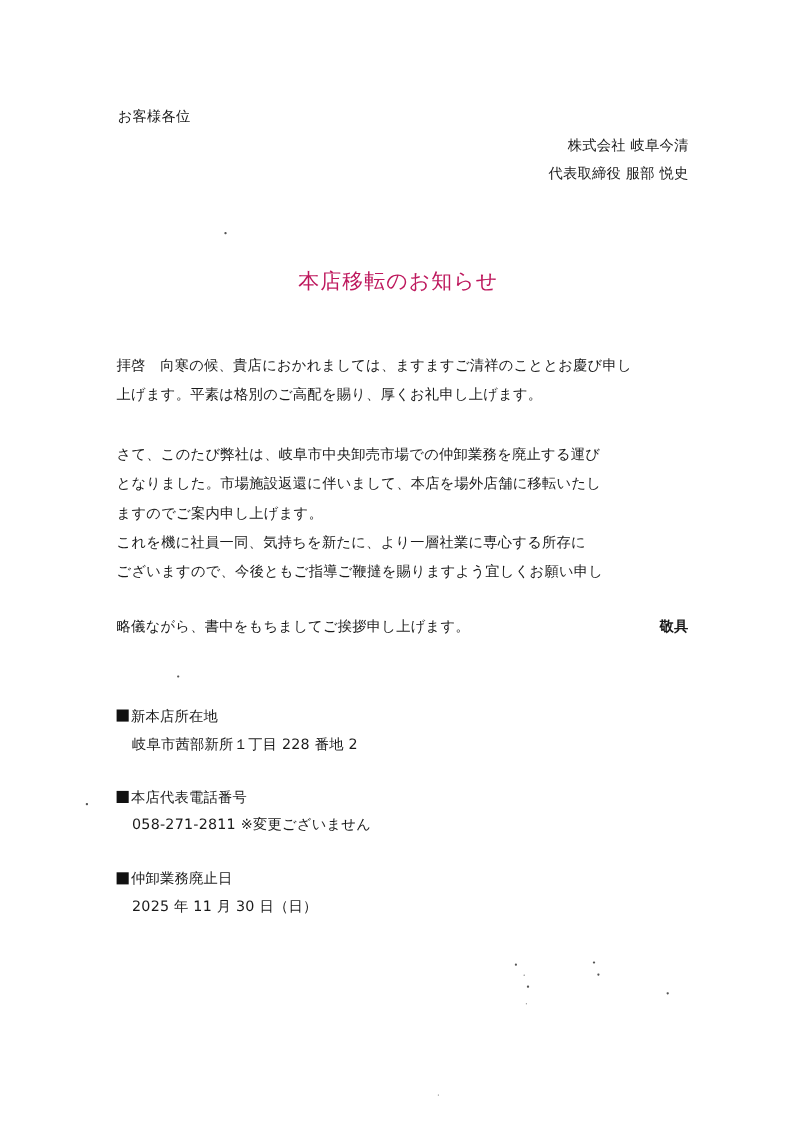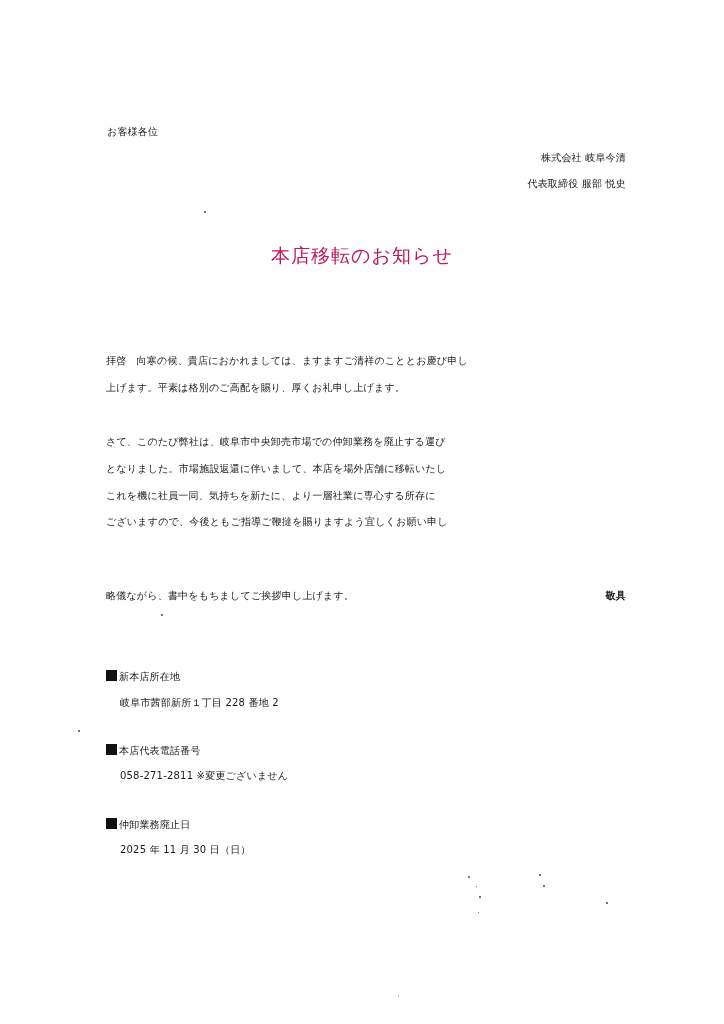--- a/index.html
+++ b/index.html
@@ -1,21 +1,21 @@
 <!DOCTYPE html>
 <html><head>
 <meta charset="utf-8">
 <style>
   html, body { margin:0; padding:0; }
   body {
     width:724px; height:1024px; background:#ffffff; position:relative; overflow:hidden;
     font-family: "DejaVu Sans", "Liberation Sans", sans-serif; color:#1a1a1a;
   }
   .abs { position:absolute; white-space:nowrap; }
-  .txt { font-size:10px; letter-spacing:0.2px;margin-top:28px; }
+  .txt { font-size:13px; letter-spacing:0.2px; }
   .salutation { left:107px; top:97px; }
   .sender { right:98px; text-align:left; }
   .sender.company { top:123px; }
   .sender.person { top:149px; }
   .title { left:0; width:724px; top:243px; text-align:center; font-size:19px; letter-spacing:1px; color:#be185d; }
   .para { left:106px; width:524px; white-space:normal; line-height:26.8px; }
   .para .line { display:block; white-space:nowrap; }
   .p1 { top:320px; }
   .p2 { top:401px; }
   .closing-row { left:106px; width:520px; top:561px; }
@@ -38,20 +38,21 @@
   <div class="abs title">本店移転のお知らせ</div>
 
   <div class="abs txt para p1">
     <span class="line">拝啓　向寒の候、貴店におかれましては、ますますご清祥のこととお慶び申し</span>
     <span class="line">上げます。平素は格別のご高配を賜り、厚くお礼申し上げます。</span>
   </div>
 
   <div class="abs txt para p2">
     <span class="line">さて、このたび弊社は、岐阜市中央卸売市場での仲卸業務を廃止する運び</span>
     <span class="line">となりました。市場施設返還に伴いまして、本店を場外店舗に移転いたし</span>
+    <span class="line">ますのでご案内申し上げます。</span>
     <span class="line">これを機に社員一同、気持ちを新たに、より一層社業に専心する所存に</span>
     <span class="line">ございますので、今後ともご指導ご鞭撻を賜りますよう宜しくお願い申し</span>
   </div>
 
   <div class="abs txt closing-row">
     <span>略儀ながら、書中をもちましてご挨拶申し上げます。</span>
     <span class="keigu">敬具</span>
   </div>
 
   <div class="abs txt section-head" style="top:642px;">

